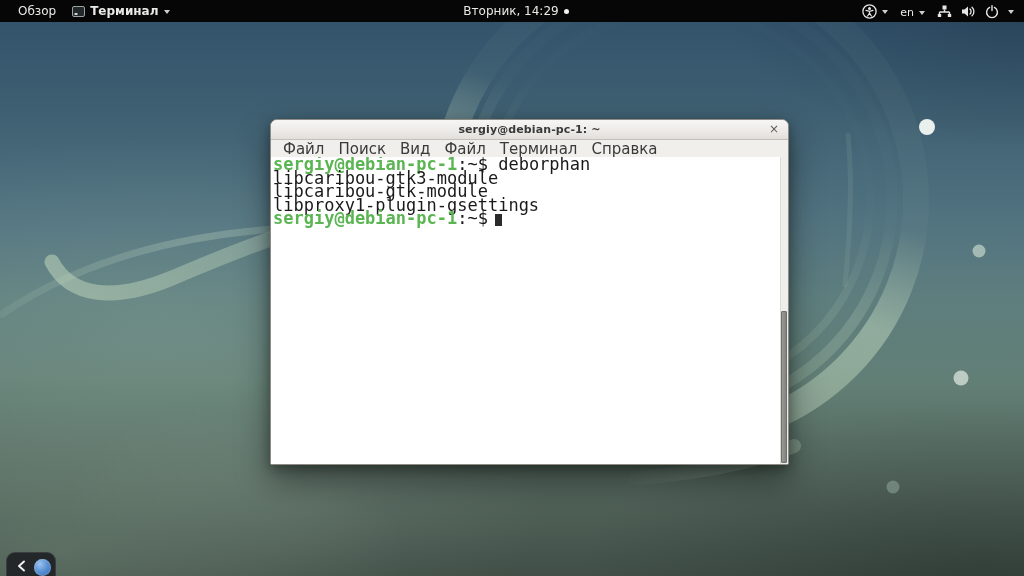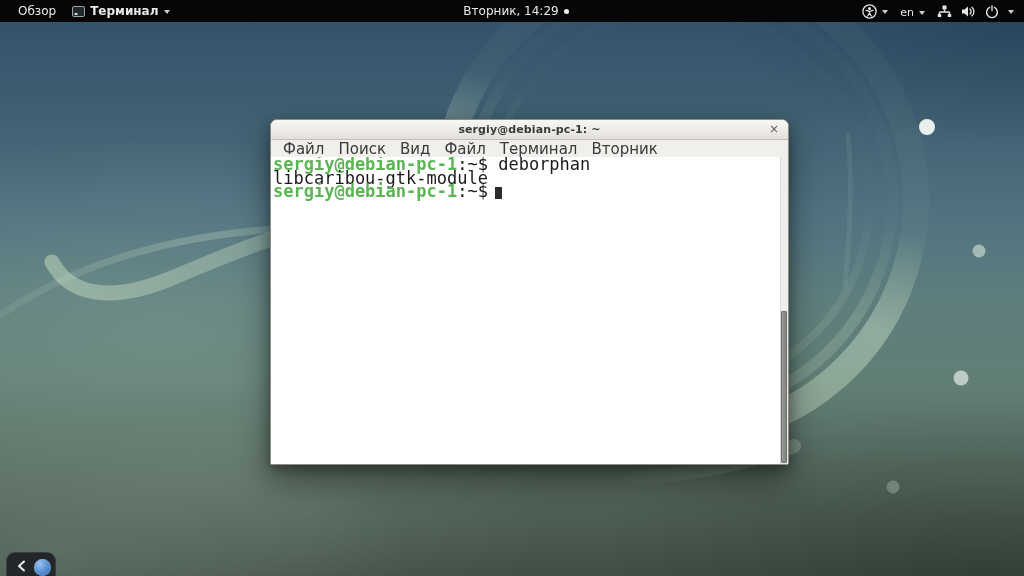--- a/index.html
+++ b/index.html
@@ -216,27 +216,29 @@
       <span class="mitem">Файл</span>
 
       <span class="mitem">Поиск</span>
 
       <span class="mitem">Вид</span>
 
       <span class="mitem">Файл</span>
 
       <span class="mitem">Терминал</span>
 
-      <span class="mitem">Вторник</span>
+      <span class="mitem">Справка</span>
     </div>
 
   <div class="term">
     <div id="termlines">
         <div class="line"><span class="seg-green">sergiy@debian-pc-1</span><span class="seg-fg">:~$ </span><span class="seg-fg">deborphan</span></div>
+        <div class="line"><span class="seg-fg">libcaribou-gtk3-module</span></div>
         <div class="line"><span class="seg-fg">libcaribou-gtk-module</span></div>
+        <div class="line"><span class="seg-fg">libproxy1-plugin-gsettings</span></div>
         <div class="line"><span class="seg-green">sergiy@debian-pc-1</span><span class="seg-fg">:~$</span><span class="cursor"></span></div>
       </div>
     <div class="sb-track">
       <div class="sb-thumb"></div>
     </div>
   </div>
 </div>
 
 <div class="dash">
   <span>

